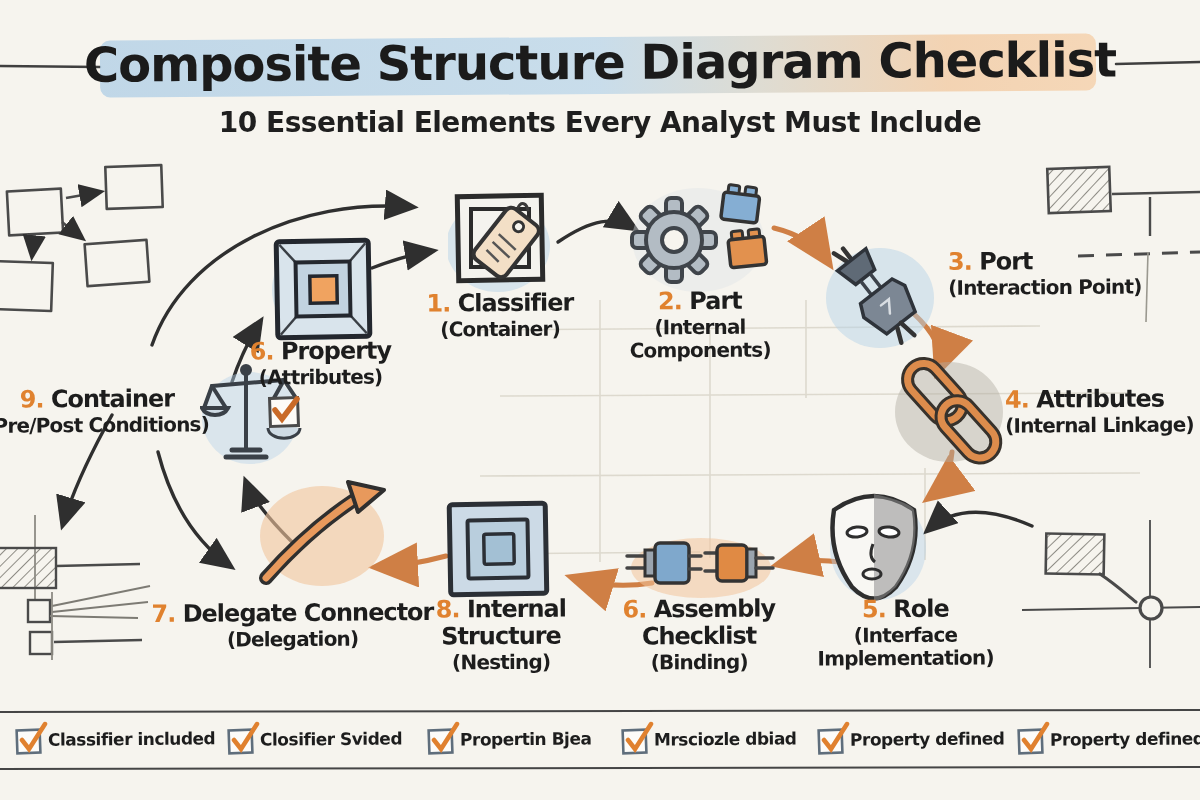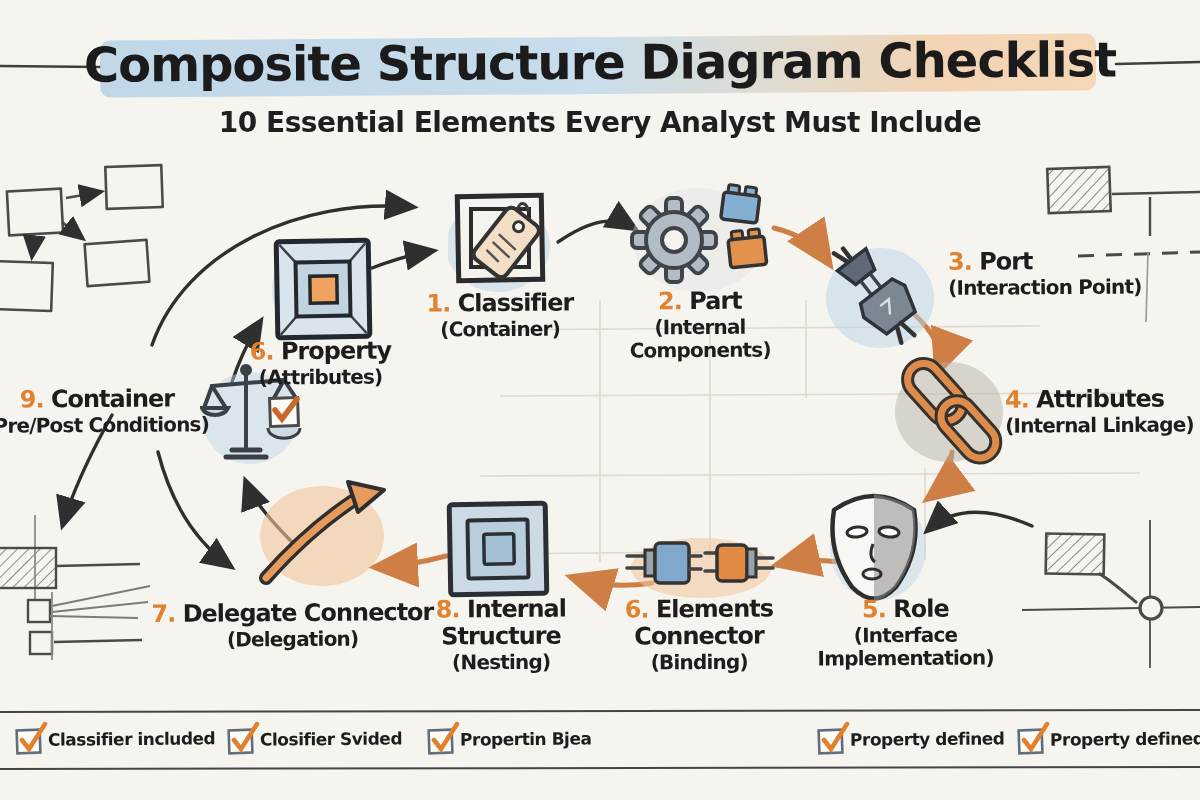--- a/index.html
+++ b/index.html
@@ -299,21 +299,21 @@
   </div>
   <div class="label lb4">
     <div class="line1"><span class="num">4.</span> <span>Attributes</span></div>
     <div class="sub">(Internal Linkage)</div>
   </div>
   <div class="label lb5">
     <div class="line1"><span class="num">5.</span> <span>Role</span></div>
     <div class="sub">(Interface Implementation)</div>
   </div>
   <div class="label lb6">
-    <div class="line1"><span class="num">6.</span> <span>Elements Connector</span></div>
+    <div class="line1"><span class="num">6.</span> <span>Assembly Checklist</span></div>
     <div class="sub">(Binding)</div>
   </div>
   <div class="label lb7">
     <div class="line1"><span class="num">7.</span> <span>Delegate Connector</span></div>
     <div class="sub">(Delegation)</div>
   </div>
   <div class="label lb8">
     <div class="line1"><span class="num">8.</span> <span>Internal Structure</span></div>
     <div class="sub">(Nesting)</div>
   </div>
@@ -340,20 +340,27 @@
     </svg>
     <span class="cl-label">Closifier Svided</span>
   </div>
   <div class="check-item cp3">
     <svg width="34" height="36" viewBox="0 0 34 36">
       <rect x="3" y="10" width="23" height="23" fill="#fdfcf9" stroke="#5f6e7c" stroke-width="2.6" transform="rotate(-2 14 21)"></rect>
       <path d="M8,20 L15,29 L31,4" fill="none" stroke="#e0812f" stroke-width="4.5" stroke-linecap="round"></path>
     </svg>
     <span class="cl-label">Propertin Bjea</span>
   </div>
+  <div class="check-item cp4">
+    <svg width="34" height="36" viewBox="0 0 34 36">
+      <rect x="3" y="10" width="23" height="23" fill="#fdfcf9" stroke="#5f6e7c" stroke-width="2.6" transform="rotate(-2 14 21)"></rect>
+      <path d="M8,20 L15,29 L31,4" fill="none" stroke="#e0812f" stroke-width="4.5" stroke-linecap="round"></path>
+    </svg>
+    <span class="cl-label">Mrsciozle dbiad</span>
+  </div>
   <div class="check-item cp5">
     <svg width="34" height="36" viewBox="0 0 34 36">
       <rect x="3" y="10" width="23" height="23" fill="#fdfcf9" stroke="#5f6e7c" stroke-width="2.6" transform="rotate(-2 14 21)"></rect>
       <path d="M8,20 L15,29 L31,4" fill="none" stroke="#e0812f" stroke-width="4.5" stroke-linecap="round"></path>
     </svg>
     <span class="cl-label">Property defined</span>
   </div>
   <div class="check-item cp6">
     <svg width="34" height="36" viewBox="0 0 34 36">
       <rect x="3" y="10" width="23" height="23" fill="#fdfcf9" stroke="#5f6e7c" stroke-width="2.6" transform="rotate(-2 14 21)"></rect>

